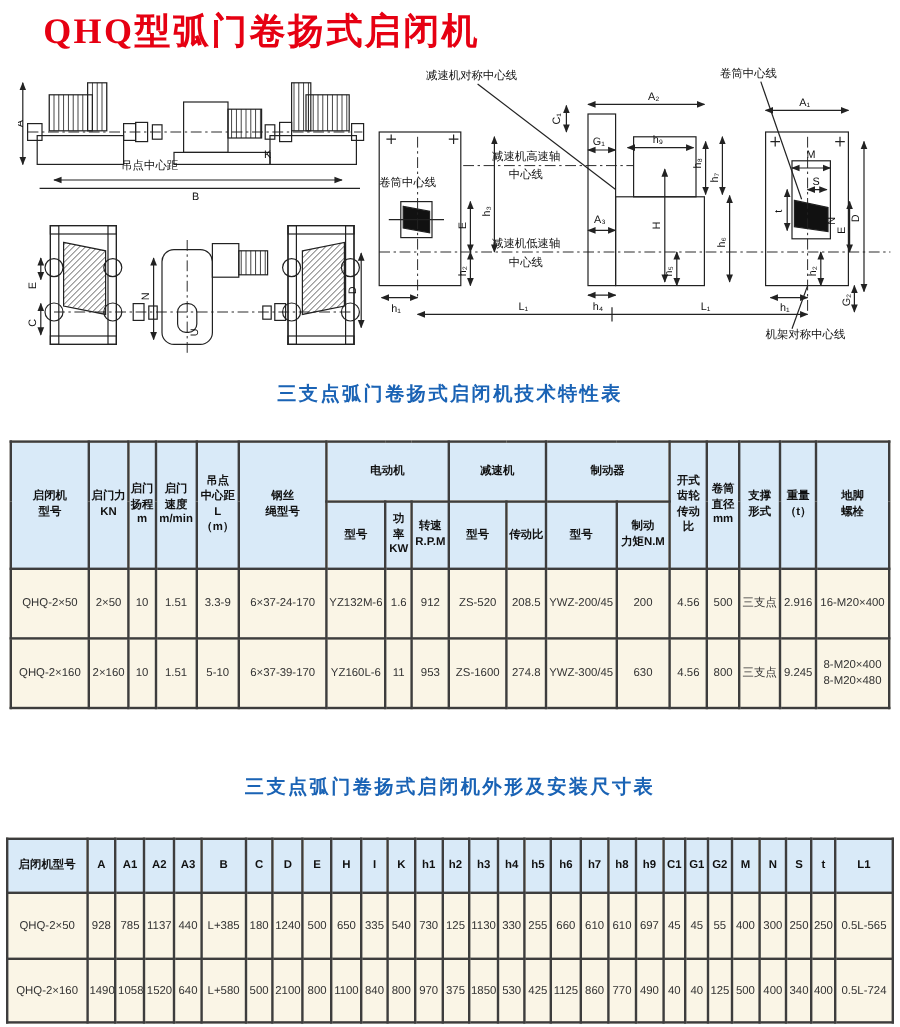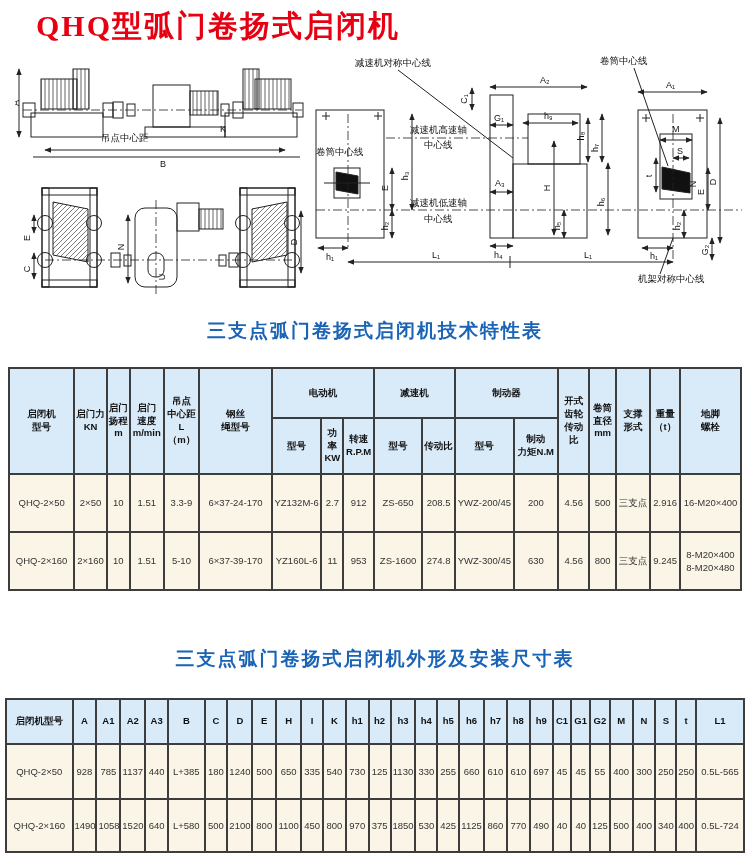--- a/index.html
+++ b/index.html
@@ -8,21 +8,21 @@
     font-family:"Liberation Sans", sans-serif; overflow:hidden;
   }
   .page-title{
     position:absolute; left:36px; top:6px;
     font-family:"Liberation Serif", serif; font-weight:bold;
     font-size:30px; letter-spacing:2px; color:#e60012; white-space:nowrap;
   }
   .section-heading{
     position:absolute; left:0; width:100%; text-align:center; margin:0;
     font-family:Liberation Sans, sans-serif; font-weight:bold;
-    font-size:19px; letter-spacing:2px; color:#1a63b5; white-space:nowrap;
+    font-size:16px; letter-spacing:2px; color:#1a63b5; white-space:nowrap;
   }
   #heading1{top:318px;}
   #heading2{top:646px;}
   .drawing{position:absolute;}
   #draw-left{left:15px; top:57px;}
   #draw-right{left:312px; top:52px;}
   svg text{fill:#111; font-family:"Liberation Sans", sans-serif;}
   .lbl{font-size:9px;}
   .lblc{font-size:9.5px;}
   .dimline{stroke:#222; stroke-width:1;}
@@ -298,23 +298,23 @@
     </thead>
   <tbody>
       <tr>
         <td>QHQ-2×50</td>
         <td>2×50</td>
         <td>10</td>
         <td>1.51</td>
         <td>3.3-9</td>
         <td>6×37-24-170</td>
         <td>YZ132M-6</td>
-        <td>2.7</td>
+        <td>1.6</td>
         <td>912</td>
-        <td>ZS-650</td>
+        <td>ZS-520</td>
         <td>208.5</td>
         <td>YWZ-200/45</td>
         <td>200</td>
         <td>4.56</td>
         <td>500</td>
         <td>三支点</td>
         <td>2.916</td>
         <td>16-M20×400</td>
       </tr>
       <tr>
@@ -443,21 +443,21 @@
         <td>QHQ-2×160</td>
         <td>1490</td>
         <td>1058</td>
         <td>1520</td>
         <td>640</td>
         <td>L+580</td>
         <td>500</td>
         <td>2100</td>
         <td>800</td>
         <td>1100</td>
-        <td>450</td>
+        <td>840</td>
         <td>800</td>
         <td>970</td>
         <td>375</td>
         <td>1850</td>
         <td>530</td>
         <td>425</td>
         <td>1125</td>
         <td>860</td>
         <td>770</td>
         <td>490</td>

